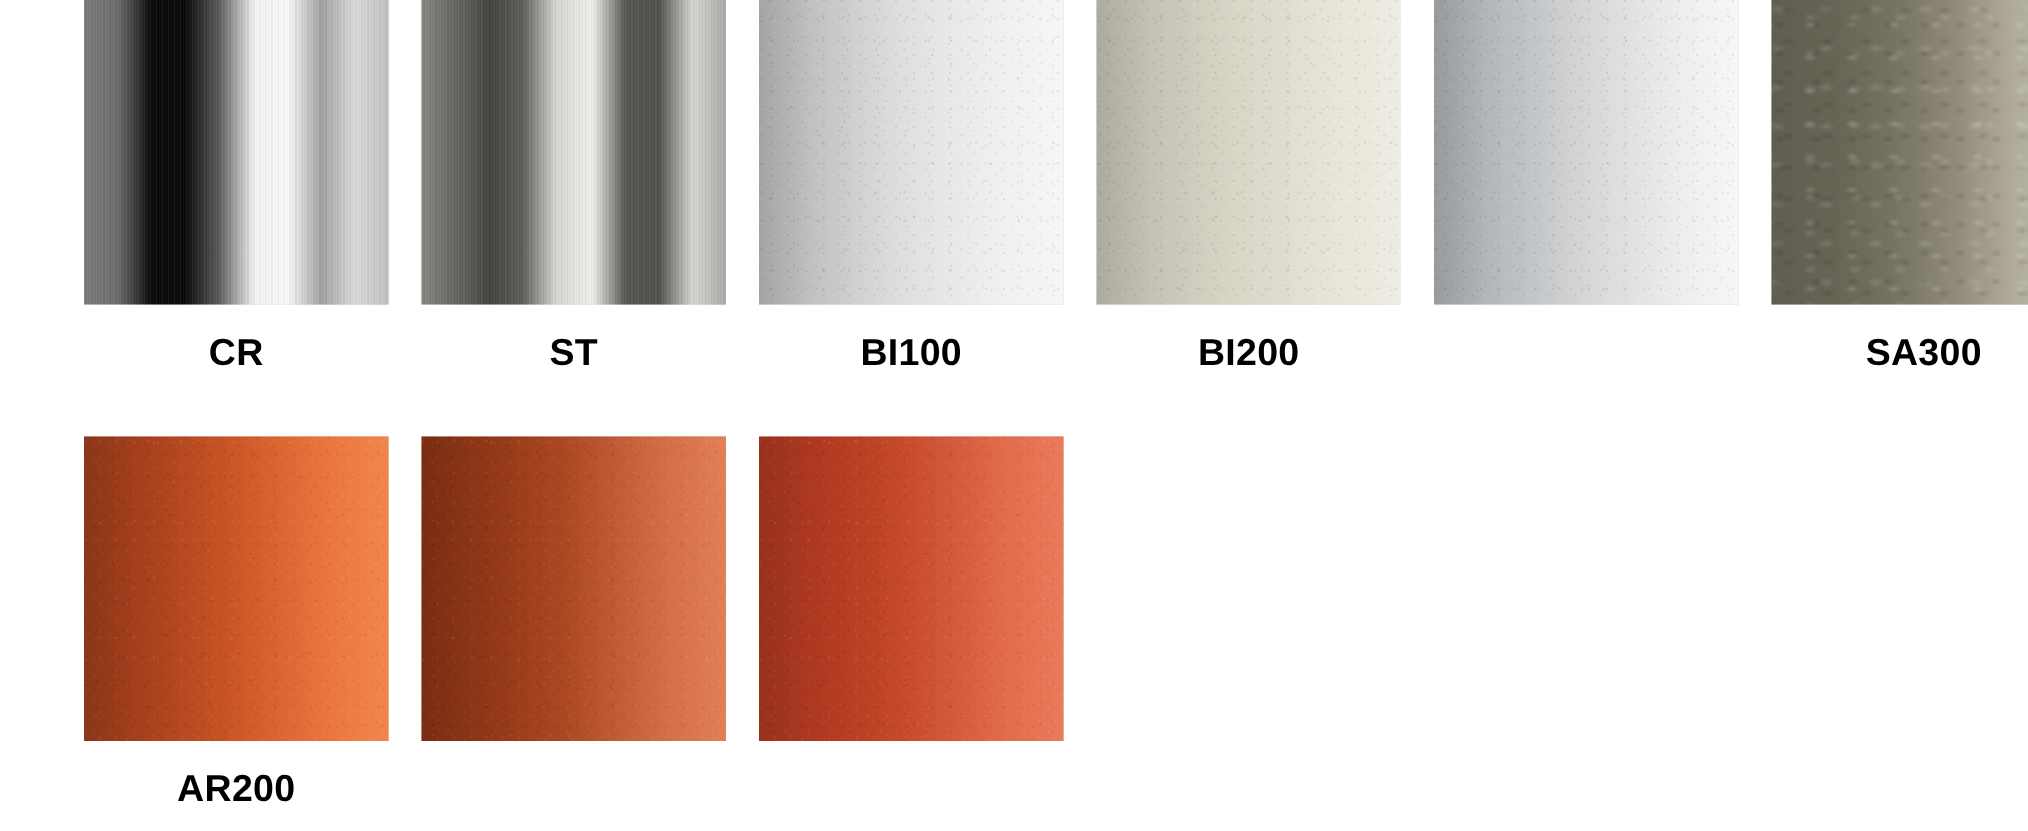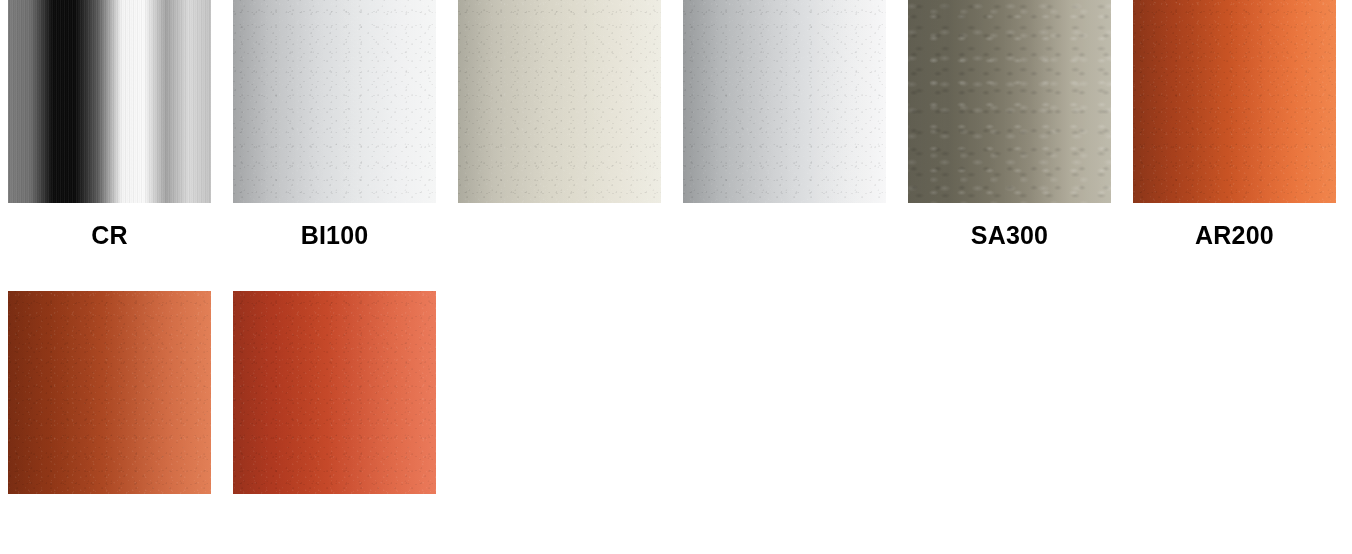--- a/index.html
+++ b/index.html
@@ -17,20 +17,21 @@
   }
 
   #swatch-grid {
     display: grid;
     grid-template-columns: repeat(6, 203px);
     grid-template-rows: 203px 203px;
     column-gap: 22px;
     row-gap: 88px;
     padding: 0 0 0 8px;
     box-sizing: border-box;
+    margin-left: 48px;
   }
 
   .swatch-cell {
     position: relative;
     width: 203px;
     height: 203px;
   }
 
   .swatch-tile {
     position: relative;
@@ -122,31 +123,39 @@
 
 <main id="swatch-grid">
     <div class="swatch-cell">
       <div class="swatch-tile" style="background-image: linear-gradient(90deg, rgb(142, 142, 142) 0%, rgb(119, 119, 119) 11%, rgb(12, 12, 12) 22%, rgb(10, 10, 10) 33%, rgb(90, 90, 90) 44%, rgb(244, 244, 244) 56%, rgb(250, 250, 250) 67%, rgb(155, 155, 155) 78%, rgb(214, 214, 214) 89%, rgb(185, 185, 185) 100%);">
         <div class="brushed"></div>
         <div class="sheen" style="background-image: linear-gradient(90deg, rgba(0, 0, 0, 0.12) 0%, rgba(0, 0, 0, 0.04) 18%, rgba(255, 255, 255, 0) 46%, rgba(255, 255, 255, 0.07) 74%, rgba(255, 255, 255, 0.13) 100%);"></div>
       </div>
       <div class="swatch-label">CR</div>
     </div>
     <div class="swatch-cell">
+      <div class="swatch-tile" style="background-image: linear-gradient(90deg, rgb(154, 154, 150) 0%, rgb(110, 110, 106) 11%, rgb(67, 67, 64) 22%, rgb(92, 92, 88) 33%, rgb(211, 211, 207) 44%, rgb(239, 239, 235) 56%, rgb(74, 74, 70) 67%, rgb(63, 63, 60) 78%, rgb(207, 207, 203) 89%, rgb(156, 156, 152) 100%);">
+        <div class="brushed"></div>
+        <div class="sheen" style="background-image: linear-gradient(90deg, rgba(0, 0, 0, 0.12) 0%, rgba(0, 0, 0, 0.04) 18%, rgba(255, 255, 255, 0) 46%, rgba(255, 255, 255, 0.07) 74%, rgba(255, 255, 255, 0.13) 100%);"></div>
+      </div>
+      <div class="swatch-label">ST</div>
+    </div>
+    <div class="swatch-cell">
       <div class="swatch-tile" style="background-image: linear-gradient(90deg, rgb(185, 187, 189) 0%, rgb(201, 203, 205) 20%, rgb(216, 218, 220) 40%, rgb(228, 230, 231) 60%, rgb(238, 239, 240) 80%, rgb(244, 245, 245) 100%);">
         <div class="grain"></div>
         <div class="sheen" style="background-image: linear-gradient(90deg, rgba(0, 0, 0, 0.12) 0%, rgba(0, 0, 0, 0.04) 18%, rgba(255, 255, 255, 0) 46%, rgba(255, 255, 255, 0.07) 74%, rgba(255, 255, 255, 0.13) 100%);"></div>
       </div>
       <div class="swatch-label">BI100</div>
     </div>
     <div class="swatch-cell">
       <div class="swatch-tile" style="background-image: linear-gradient(90deg, rgb(196, 194, 180) 0%, rgb(206, 203, 189) 20%, rgb(215, 212, 198) 40%, rgb(222, 219, 205) 60%, rgb(230, 227, 214) 80%, rgb(236, 234, 223) 100%);">
         <div class="grain"></div>
         <div class="sheen" style="background-image: linear-gradient(90deg, rgba(0, 0, 0, 0.12) 0%, rgba(0, 0, 0, 0.04) 18%, rgba(255, 255, 255, 0) 46%, rgba(255, 255, 255, 0.07) 74%, rgba(255, 255, 255, 0.13) 100%);"></div>
       </div>
+      <div class="swatch-label">BI200</div>
     </div>
     <div class="swatch-cell">
       <div class="swatch-tile" style="background-image: linear-gradient(90deg, rgb(173, 176, 178) 0%, rgb(189, 192, 194) 20%, rgb(204, 206, 208) 40%, rgb(219, 221, 223) 60%, rgb(234, 235, 236) 80%, rgb(246, 246, 247) 100%);">
         <div class="grain"></div>
         <div class="sheen" style="background-image: linear-gradient(90deg, rgba(0, 0, 0, 0.12) 0%, rgba(0, 0, 0, 0.04) 18%, rgba(255, 255, 255, 0) 46%, rgba(255, 255, 255, 0.07) 74%, rgba(255, 255, 255, 0.13) 100%);"></div>
       </div>
     </div>
     <div class="swatch-cell">
       <div class="swatch-tile" style="background-image: linear-gradient(90deg, rgb(110, 107, 92) 0%, rgb(106, 103, 88) 20%, rgb(120, 116, 100) 40%, rgb(139, 134, 117) 60%, rgb(169, 164, 146) 80%, rgb(181, 177, 160) 100%);">
         <div class="mottle"></div>

